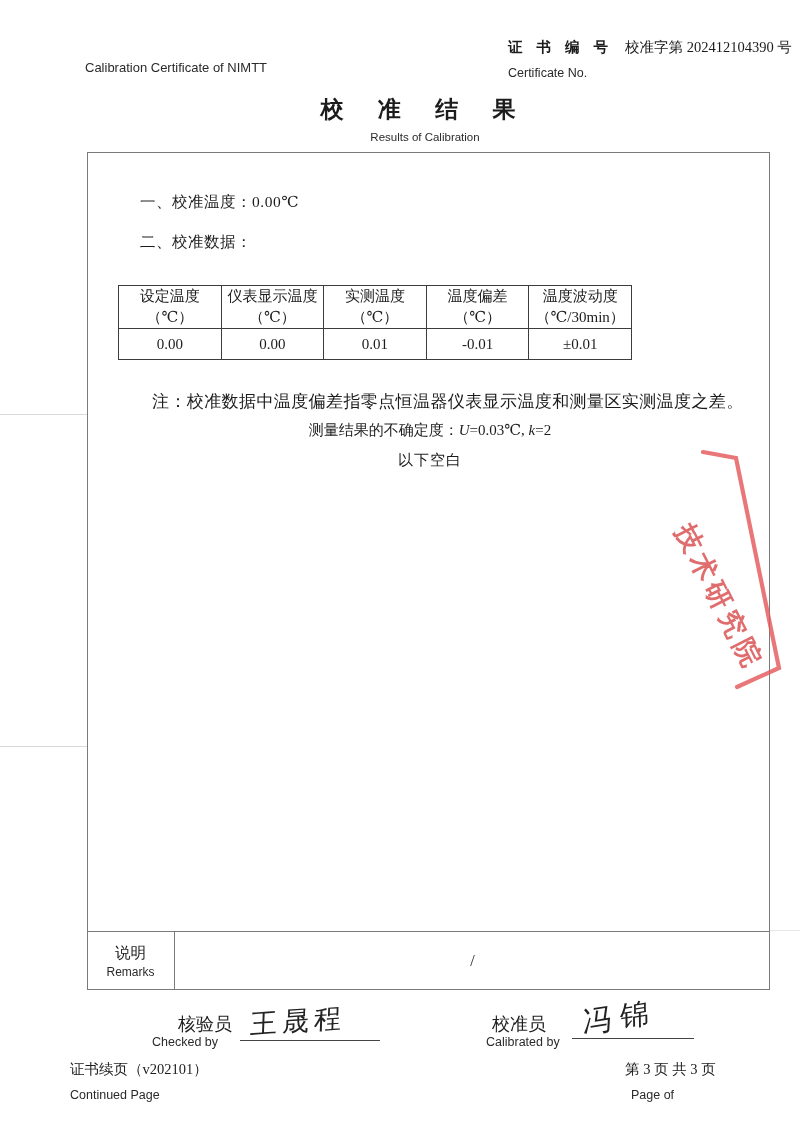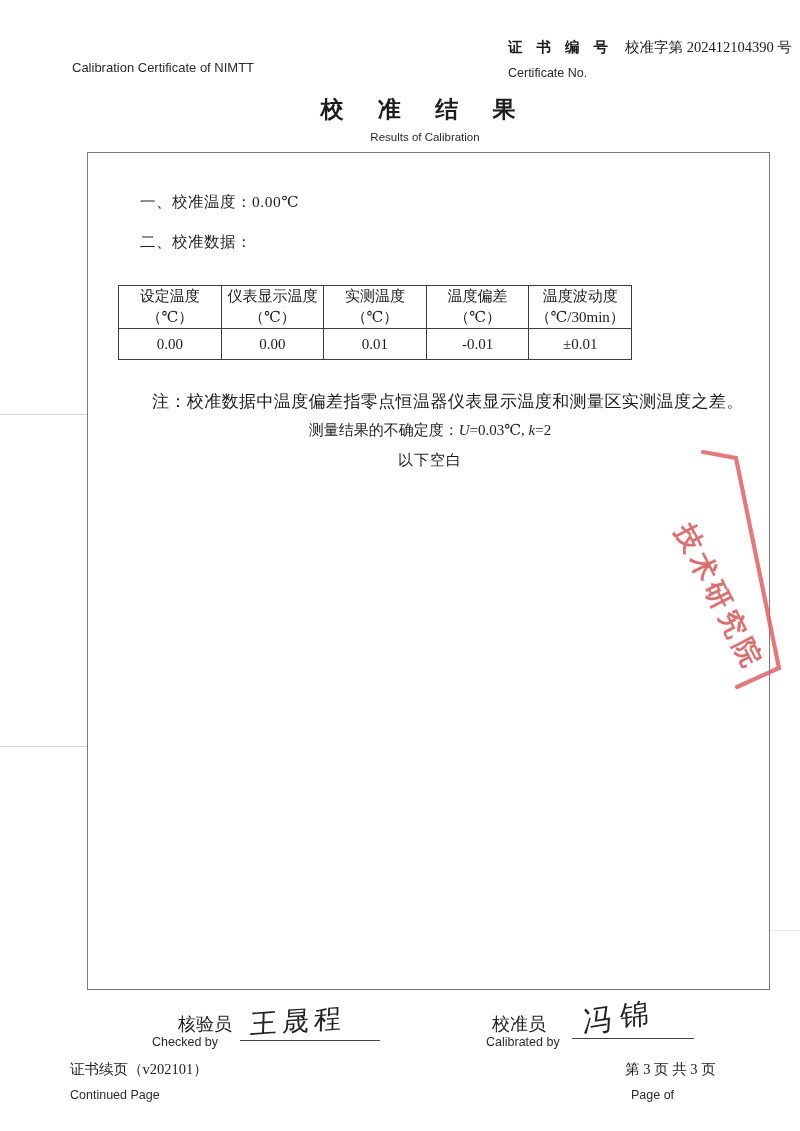--- a/index.html
+++ b/index.html
@@ -11,21 +11,21 @@
     font-family:"Liberation Serif","DejaVu Serif",serif;
     color:#1c1c1c;
     overflow:hidden;
   }
   .abs{position:absolute;}
   .en{font-family:"Liberation Sans","DejaVu Sans",sans-serif;color:#2a2a2a;}
 
   
   .org-cn{left:85px;top:34px;font-size:15.5px;font-weight:600;letter-spacing:1.5px;
           font-family:"Liberation Sans","DejaVu Sans",sans-serif;}
-  .org-en{left:72px;top:60px;font-size:13px;}
+  .org-en{left:85px;top:60px;font-size:13px;}
   .certno-line{left:508px;top:38px;font-size:14.5px;white-space:nowrap;}
   .certno-label{letter-spacing:5px;margin-right:12px;font-family:"Liberation Sans","DejaVu Sans",sans-serif;font-weight:600;}
   .certno-en{left:508px;top:66px;font-size:12.5px;}
 
   
   .title-cn{left:425px;top:94px;transform:translateX(-50%);font-size:23px;font-weight:600;
             letter-spacing:14px;white-space:nowrap;
             font-family:"Liberation Sans","DejaVu Sans",sans-serif;}
   .title-en{left:425px;top:131px;transform:translateX(-50%);font-size:11.5px;}
 
@@ -141,20 +141,27 @@
     <span>测量结果的不确定度：</span><span class="it">U</span><span>=0.03℃, </span><span class="it">k</span><span>=2</span>
   </div>
 
   <div class="abs blank-line">以下空白</div>
 
   <svg class="abs stamp-svg" width="130" height="270" viewBox="670 435 130 270">
     <polyline points="703,452 736,458 779,668 737,687" fill="none" stroke="#e4595b" stroke-width="4.2" stroke-opacity="0.82" stroke-linejoin="miter" stroke-linecap="round"></polyline>
   </svg>
   <div class="abs stamp-text">技术研究院</div>
 
+  <div class="abs remarks-row">
+    <div class="remarks-label-cell">
+      <div class="remarks-label-cn">说明</div>
+      <div class="remarks-label-en en">Remarks</div>
+    </div>
+    <div class="remarks-content">/</div>
+  </div>
 
   <div class="abs sig-label-cn" style="left:178px;top:1012px;">核验员</div>
   <div class="abs sig-label-en en" style="left:152px;top:1035px;">Checked by</div>
   <div class="abs sig-name" style="left:250px;top:1003px;">王晟程</div>
   <div class="abs sig-line" style="left:240px;top:1040px;width:140px;"></div>
 
   <div class="abs sig-label-cn" style="left:492px;top:1012px;">校准员</div>
   <div class="abs sig-label-en en" style="left:486px;top:1035px;">Calibrated by</div>
   <div class="abs sig-name2" style="left:582px;top:998px;">冯锦</div>
   <div class="abs sig-line" style="left:572px;top:1038px;width:122px;"></div>

